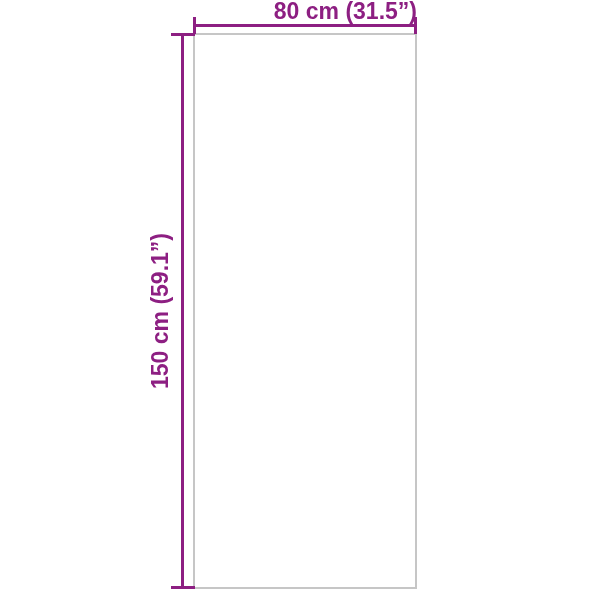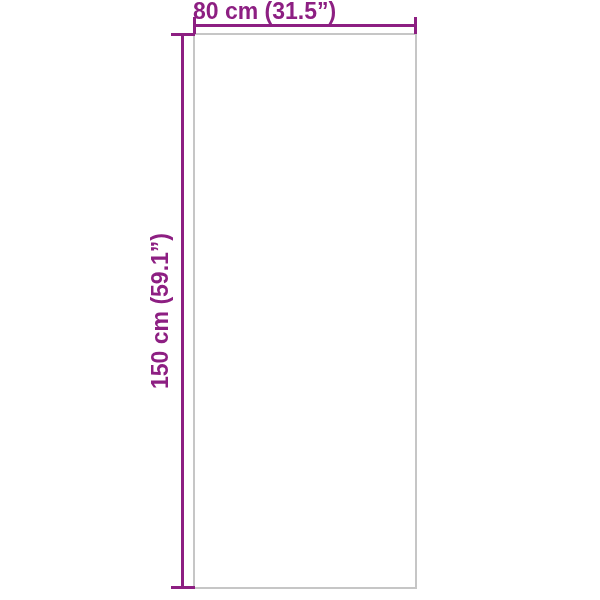--- a/index.html
+++ b/index.html
@@ -28,21 +28,21 @@
     background:var(--bg-color);
   }
   .dim{position:absolute;background:var(--dim-color);}
   
   .h-line{left:193px;top:24px;width:224px;height:3px;}
   .h-tick-left{left:193px;top:17px;width:3px;height:17px;}
   .h-tick-right{left:414px;top:17px;width:3px;height:17px;}
   .width-label{
     position:absolute;
     left:193px;top:0px;width:224px;height:23px;
-    text-align:left;
+    text-align:right;
     font-size:23px;line-height:23px;font-weight:bold;
     color:var(--dim-color);
     white-space:nowrap;
   }
   
   .v-line{left:181px;top:33px;width:3px;height:556px;}
   .v-tick-top{left:171px;top:33px;width:24px;height:3px;}
   .v-tick-bottom{left:171px;top:586px;width:24px;height:3px;}
   .height-label{
     position:absolute;

